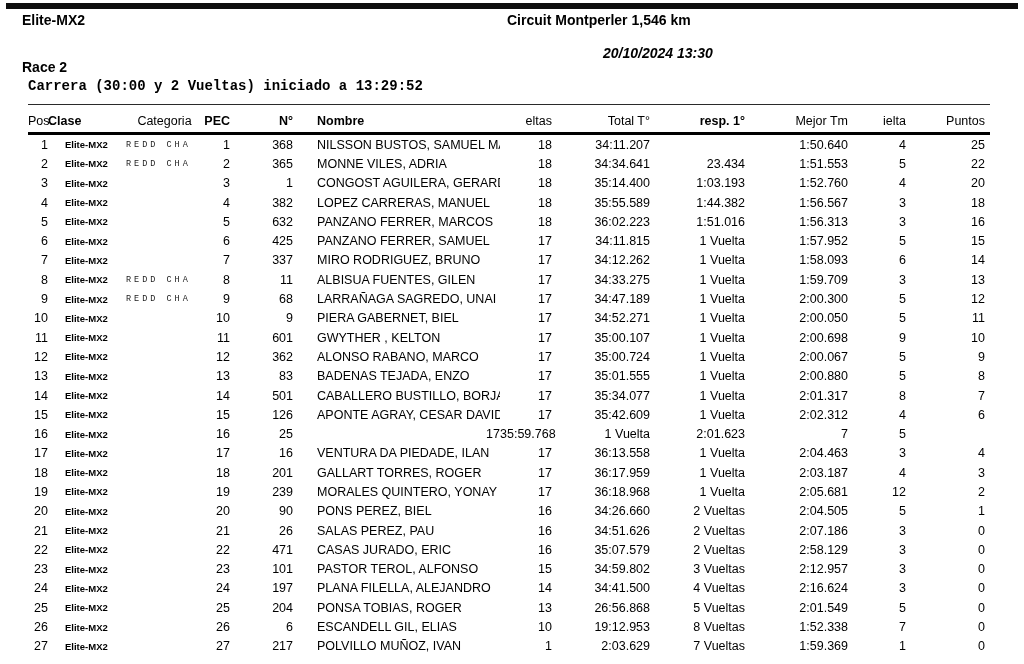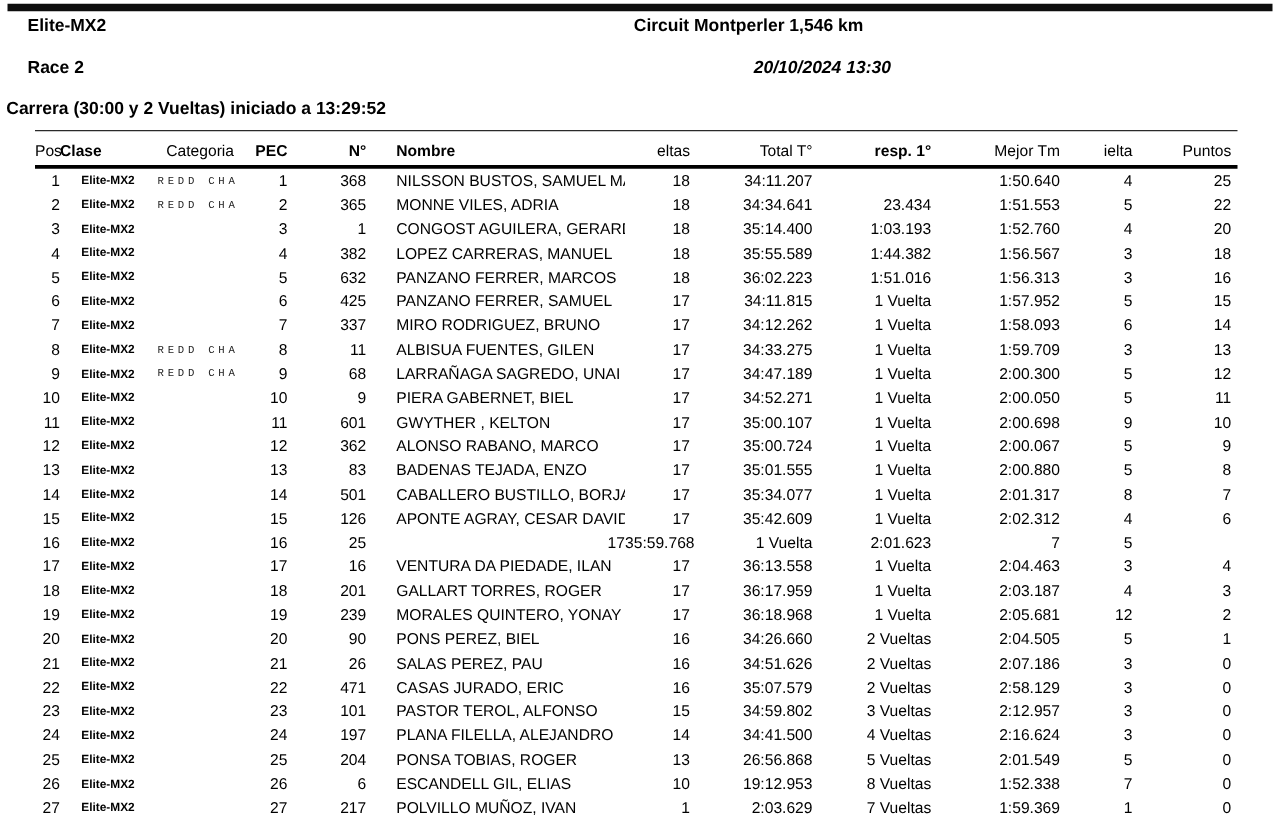--- a/index.html
+++ b/index.html
@@ -8,23 +8,23 @@
     font-family:"Liberation Sans","DejaVu Sans",sans-serif;
     color:#000;
   }
   .page { position:relative; width:1024px; height:664px; overflow:hidden; background:#fff; }
 
   .topbar { position:absolute; left:6px; top:3px; width:1012px; height:6px; background:#0e0e0e; }
 
   .hdr { position:absolute; font-size:14px; font-weight:bold; white-space:nowrap; }
   .h-class   { left:22px;  top:12px; }
   .h-circuit { left:507px; top:12px; }
-  .h-race    { left:22px;  top:45px; }
+  .h-race    { left:22px;  top:59px; }
   .h-date    { left:603px; top:45px;font-style:italic; }
-  .h-info    { left:5px;  top:78px; }
+  .h-info    { left:28px;  top:78px;font-family:Liberation Mono, monospace; }
 
   .tablewrap { position:absolute; left:28px; top:104px; width:962px; }
   .thinline  { height:0; border-top:1px solid #2a2a2a; }
   .thickline { height:3px; background:#000; }
 
   .grid-row {
     display:grid;
     grid-template-columns:20px 78px 70px 34px 63px 207px 52px 98px 95px 103px 58px 79px;
     box-sizing:border-box;
   }
@@ -33,21 +33,21 @@
     font-size:12.5px;
   }
   .row { height:19.3px; align-items:center; font-size:12.5px; }
 
   .cell { white-space:nowrap; }
   .ar { text-align:right; }
   .al { text-align:left; }
   .b  { font-weight:bold; }
 
   .c-clase-h { }
-  .c-cat-h   { padding-left:7px; }
+  .c-cat-h   { padding-left:7px;text-align:center; }
   .c-nombre-h{ padding-left:24px; }
 
   .c-clase-d { padding-left:17px; font-size:9.5px; font-weight:600; }
   .c-cat-d   { font-size:8.5px; letter-spacing:3px; color:#222; overflow:hidden; max-width:66px;font-family:Liberation Mono, monospace; }
   .c-nombre-d{ padding-left:24px; overflow:hidden; }
 </style>
 </head>
 <body>
 
 <div class="page">

